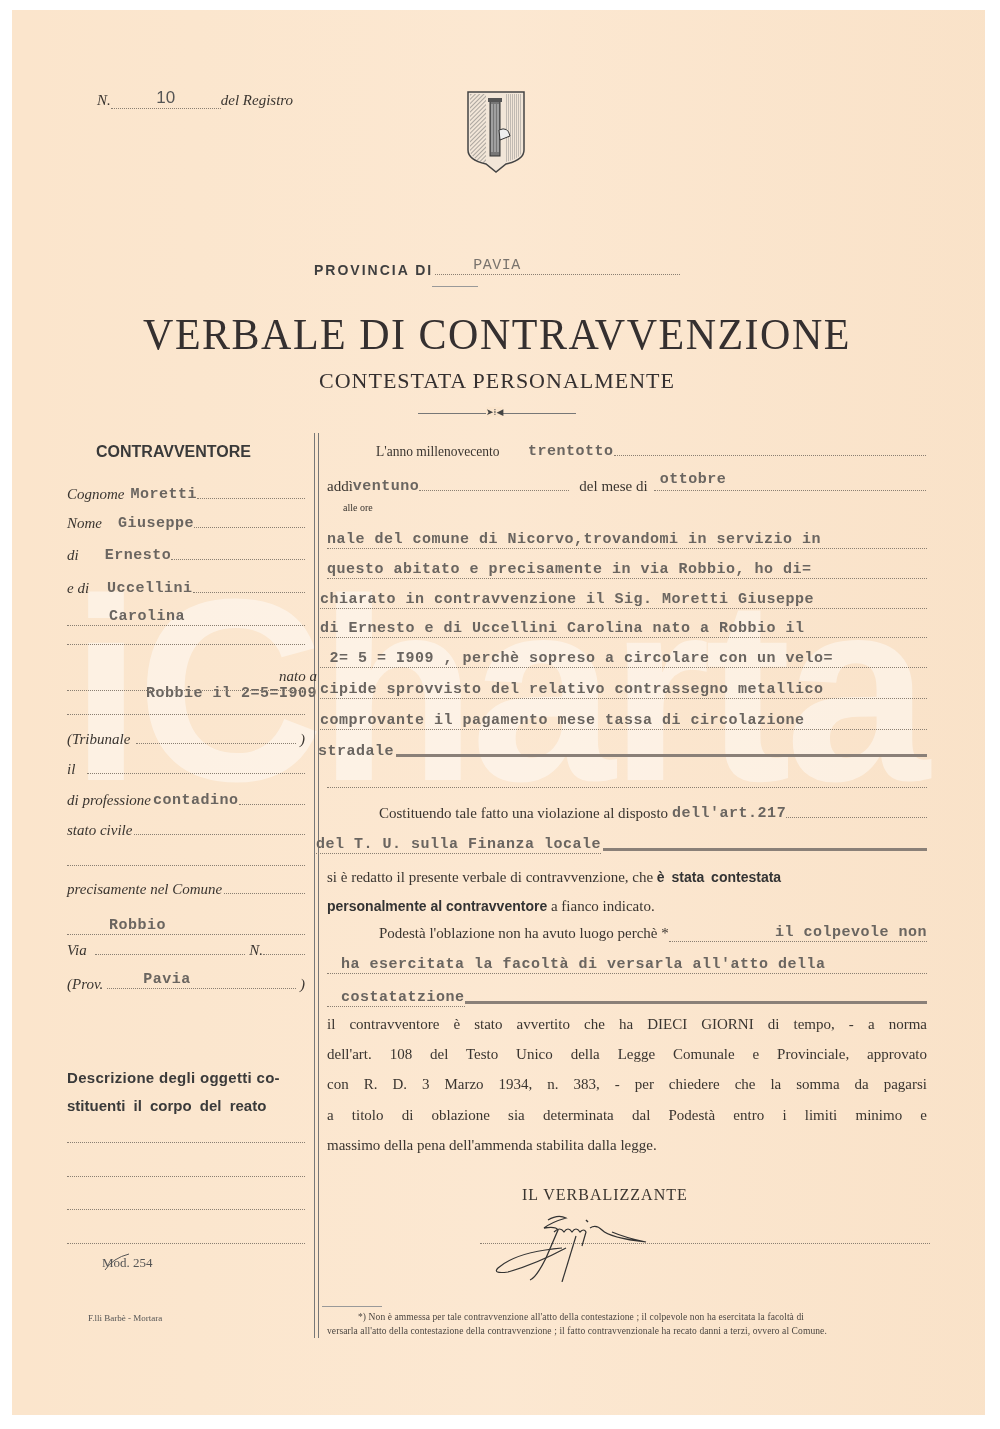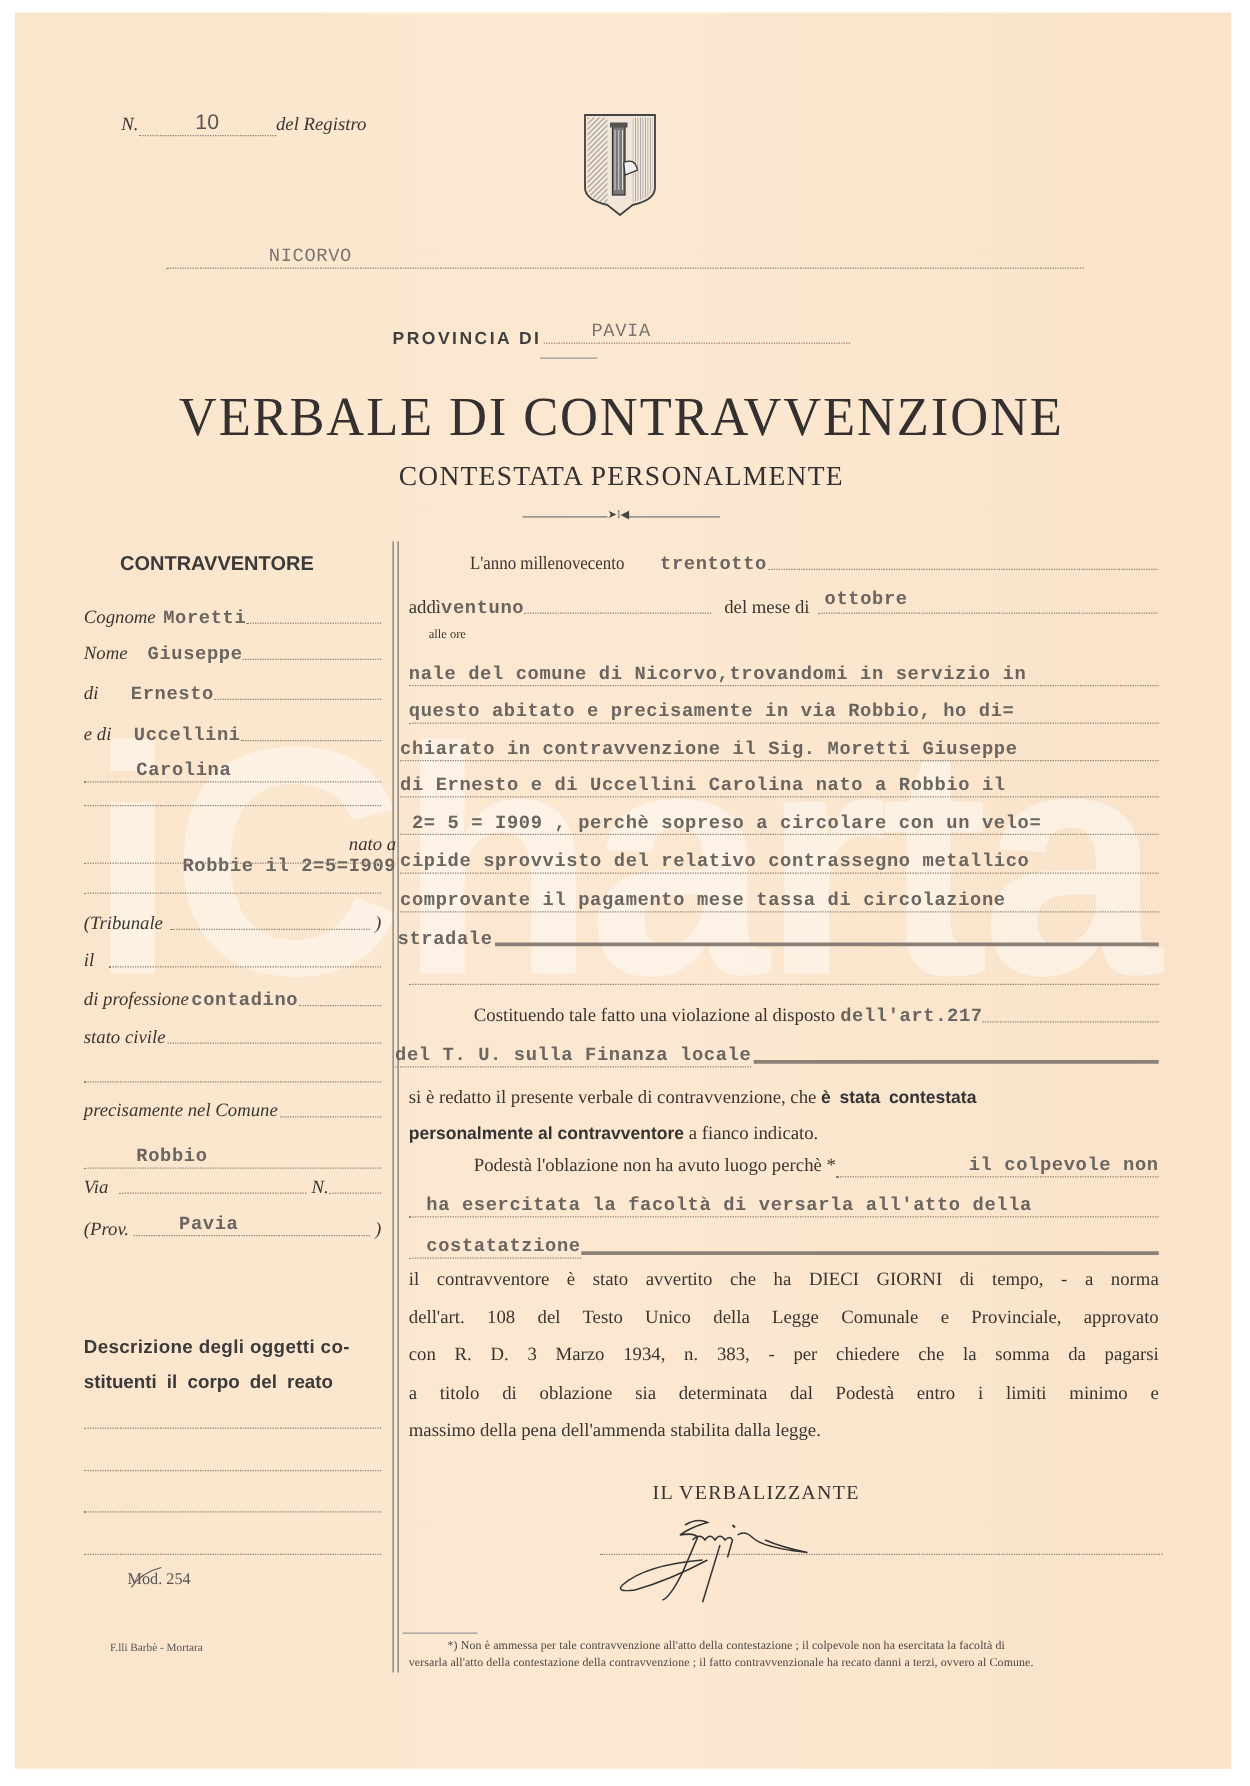--- a/index.html
+++ b/index.html
@@ -59,23 +59,20 @@
       <rect x="24" y="10" width="10" height="56" fill="#777" stroke="#333" stroke-width="1"></rect>
       <line x1="26" y1="14" x2="26" y2="62" stroke="#ddd" stroke-width="0.8"></line>
       <line x1="29" y1="14" x2="29" y2="62" stroke="#ddd" stroke-width="0.8"></line>
       <line x1="32" y1="14" x2="32" y2="62" stroke="#ddd" stroke-width="0.8"></line>
       <path d="M33 40 Q42 36 44 46 L34 50 Z" fill="#eee" stroke="#333" stroke-width="1"></path>
       <rect x="22" y="8" width="14" height="4" fill="#555"></rect>
     </svg>
   </div>
 
   <div class="field" style="left:125px; top:192px; width:742px;">
-    <span style="flex:1; border-bottom:1px dotted #8a7f72; margin-left:8px; margin-bottom:6px; position:relative; height:22px;">
-      <span class="type" style="position:absolute; left:82px; bottom:0; font-size:15px; color:#7a746e; font-weight:normal;">NICORVO</span>
-    </span>
   </div>
 
   <div class="field" style="left:314px; top:256px; width:366px;">
     <span class="sans" style="font-size:14px; font-weight:bold; letter-spacing:2px; color:#3f3f3f;">PROVINCIA DI</span>
     <span style="flex:1; border-bottom:1px dotted #8a7f72; margin-left:2px; margin-bottom:3px; position:relative; height:18px;">
       <span class="type" style="position:absolute; left:38px; bottom:0; font-size:15px; color:#7a746e; font-weight:normal;">PAVIA</span>
     </span>
   </div>
   <div class="abs" style="left:432px; top:286px; width:46px; border-top:1px solid #999;"></div>
 

